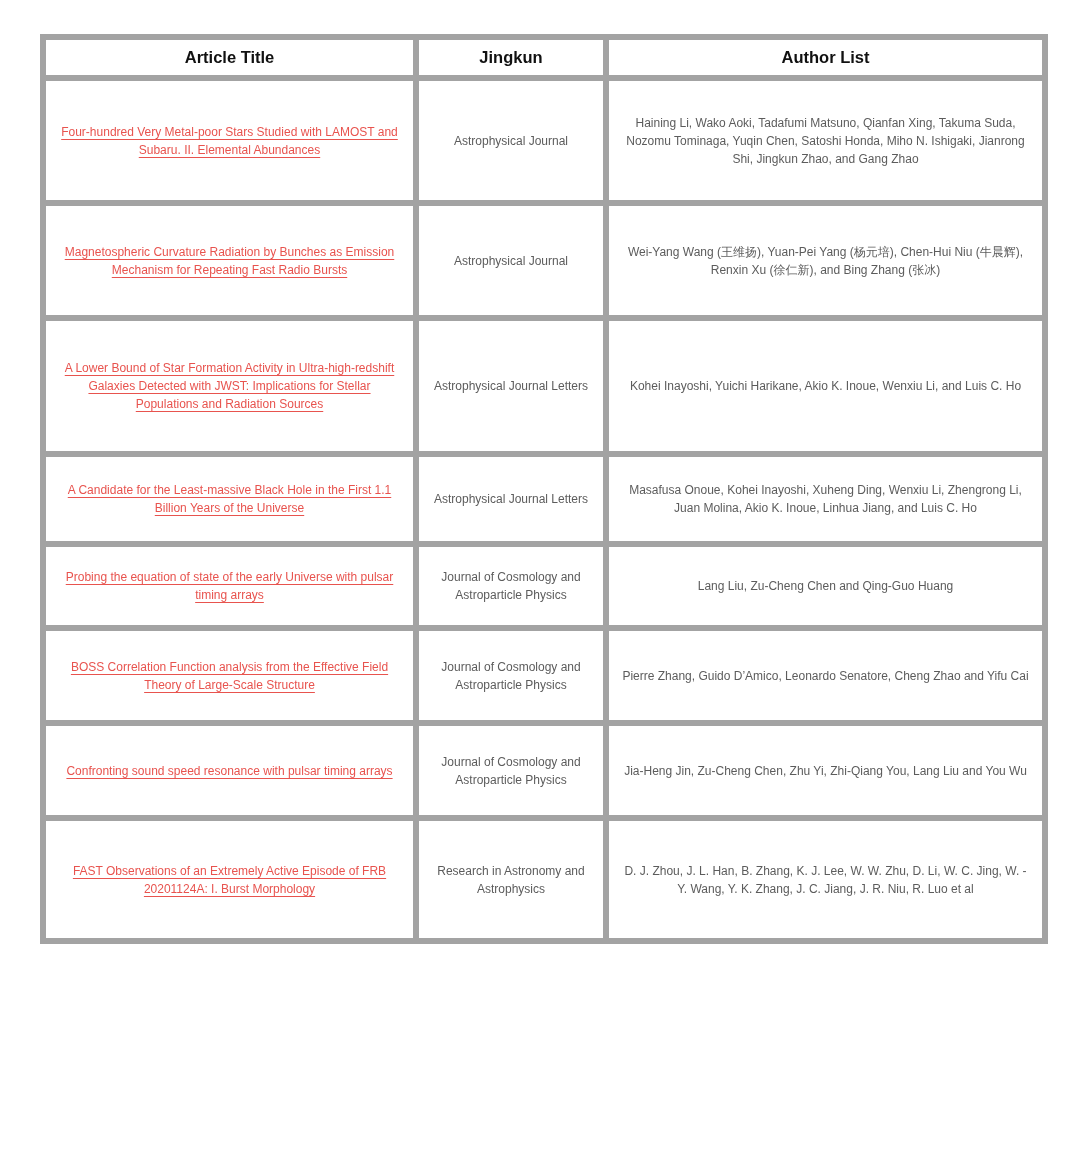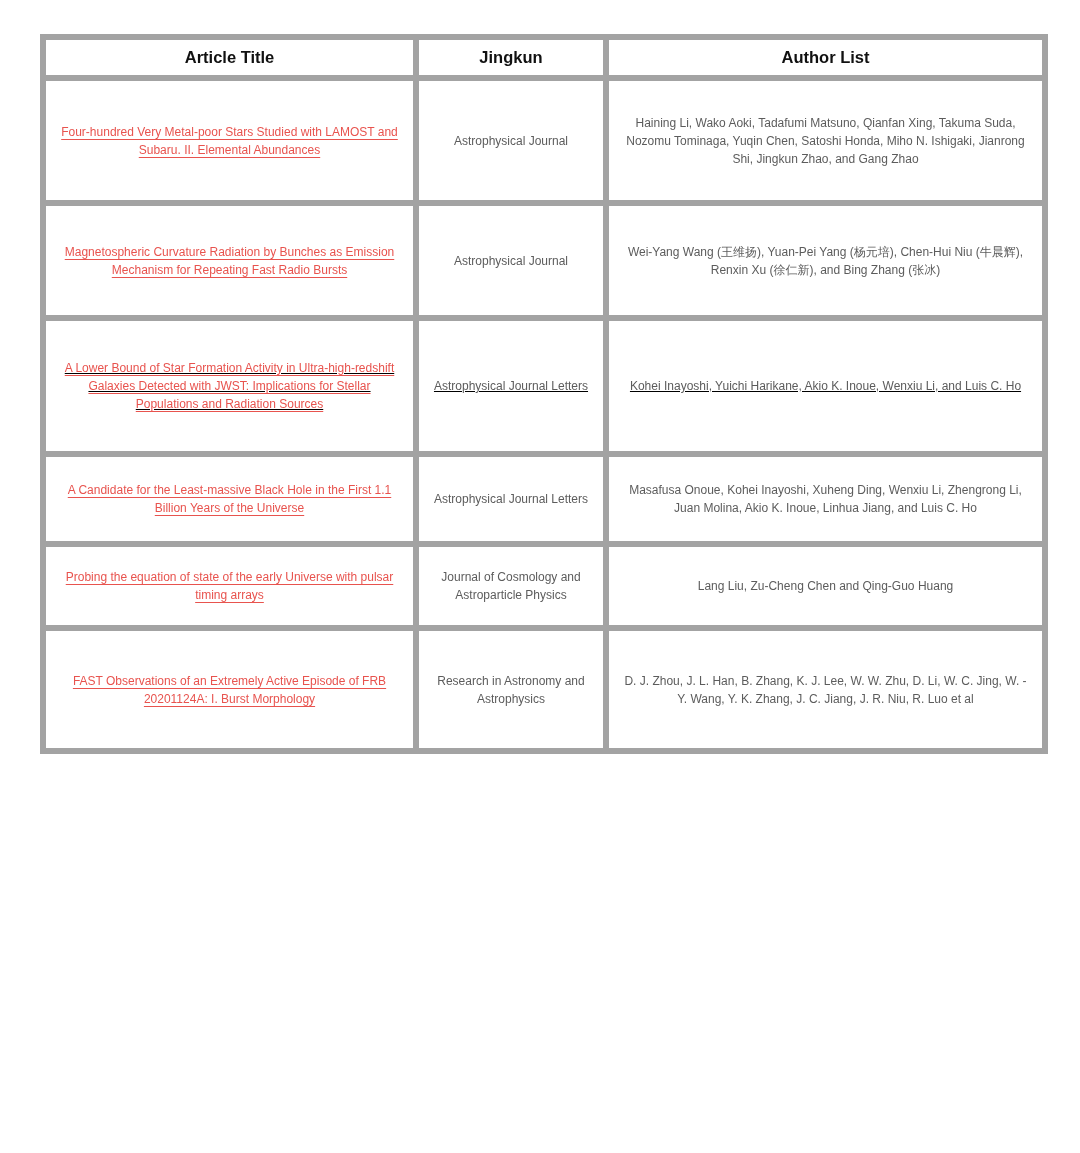--- a/index.html
+++ b/index.html
@@ -49,21 +49,21 @@
   }
   a.article-link {
     color: #e8534e;
     text-decoration: underline;
     text-decoration-thickness: 1px;
     text-underline-offset: 3px;
     cursor: pointer;
   }
   tr.r1  { height: 125px; }
   tr.r2  { height: 115px;  }
-  tr.r3  { height: 136px; text-decoration: underline; }
+  tr.r3  { height: 136px; }
   tr.r4  { height: 90px;  }
   tr.r5  { height: 65px;  }
   tr.r6  { height: 84px;  }
   tr.r7  { height: 95px;  }
   tr.r8  { height: 95px;  }
   tr.r9  { height: 123px;  }
   tr.r10 { height: 95px;  }
 </style>
 </head>
 <body>
@@ -102,20 +102,30 @@
       <tr class="r4">
         <td><a class="article-link">A Candidate for the Least-massive Black Hole in the First 1.1 Billion Years of the Universe</a></td>
         <td>Astrophysical Journal Letters</td>
         <td>Masafusa Onoue, Kohei Inayoshi, Xuheng Ding, Wenxiu Li, Zhengrong Li, Juan Molina, Akio K. Inoue, Linhua Jiang, and Luis C. Ho</td>
       </tr>
       <tr class="r6">
         <td><a class="article-link">Probing the equation of state of the early Universe with pulsar timing arrays</a></td>
         <td>Journal of Cosmology and Astroparticle Physics</td>
         <td>Lang Liu, Zu-Cheng Chen and Qing-Guo Huang</td>
       </tr>
+      <tr class="r7">
+        <td><a class="article-link">BOSS Correlation Function analysis from the Effective Field Theory of Large-Scale Structure</a></td>
+        <td>Journal of Cosmology and Astroparticle Physics</td>
+        <td>Pierre Zhang, Guido D’Amico, Leonardo Senatore, Cheng Zhao and Yifu Cai</td>
+      </tr>
+      <tr class="r8">
+        <td><a class="article-link">Confronting sound speed resonance with pulsar timing arrays</a></td>
+        <td>Journal of Cosmology and Astroparticle Physics</td>
+        <td>Jia-Heng Jin, Zu-Cheng Chen, Zhu Yi, Zhi-Qiang You, Lang Liu and You Wu</td>
+      </tr>
       <tr class="r9">
         <td><a class="article-link">FAST Observations of an Extremely Active Episode of FRB 20201124A: I. Burst Morphology</a></td>
         <td>Research in Astronomy and Astrophysics</td>
         <td>D. J. Zhou, J. L. Han, B. Zhang, K. J. Lee, W. W. Zhu, D. Li, W. C. Jing, W. -Y. Wang, Y. K. Zhang, J. C. Jiang, J. R. Niu, R. Luo et al</td>
       </tr>
     </tbody>
   </table>
 </div>
 
 </body></html>

